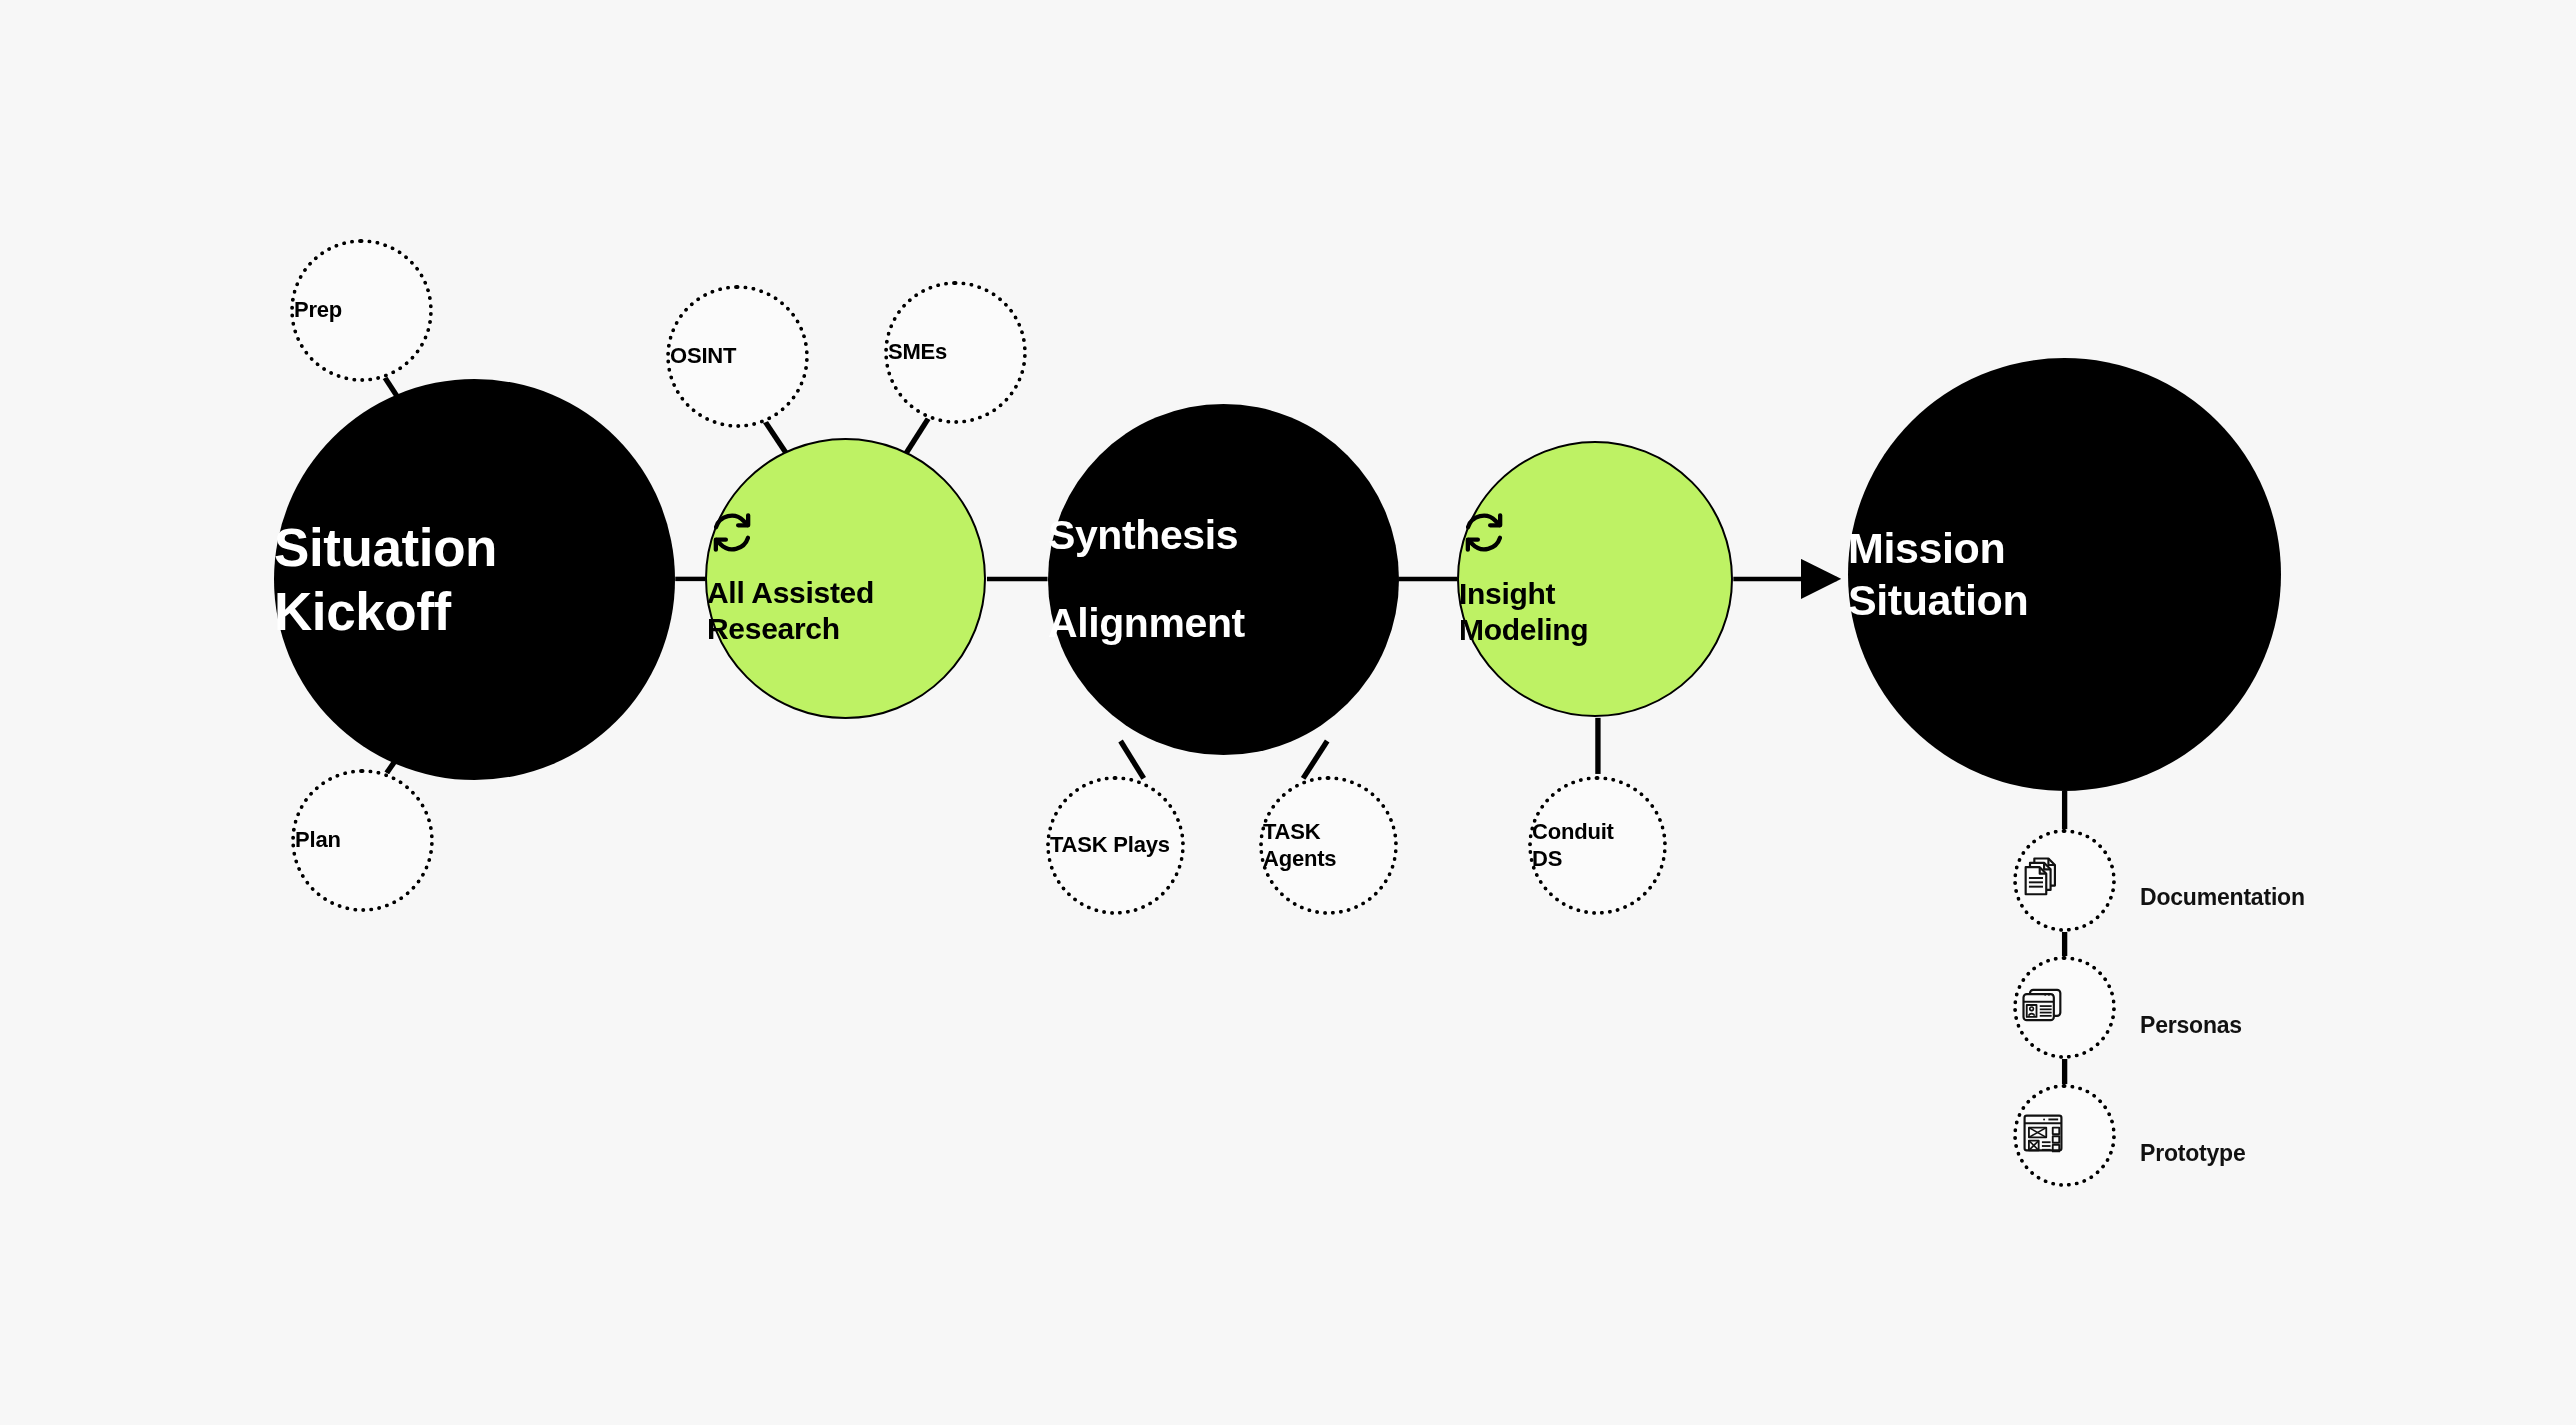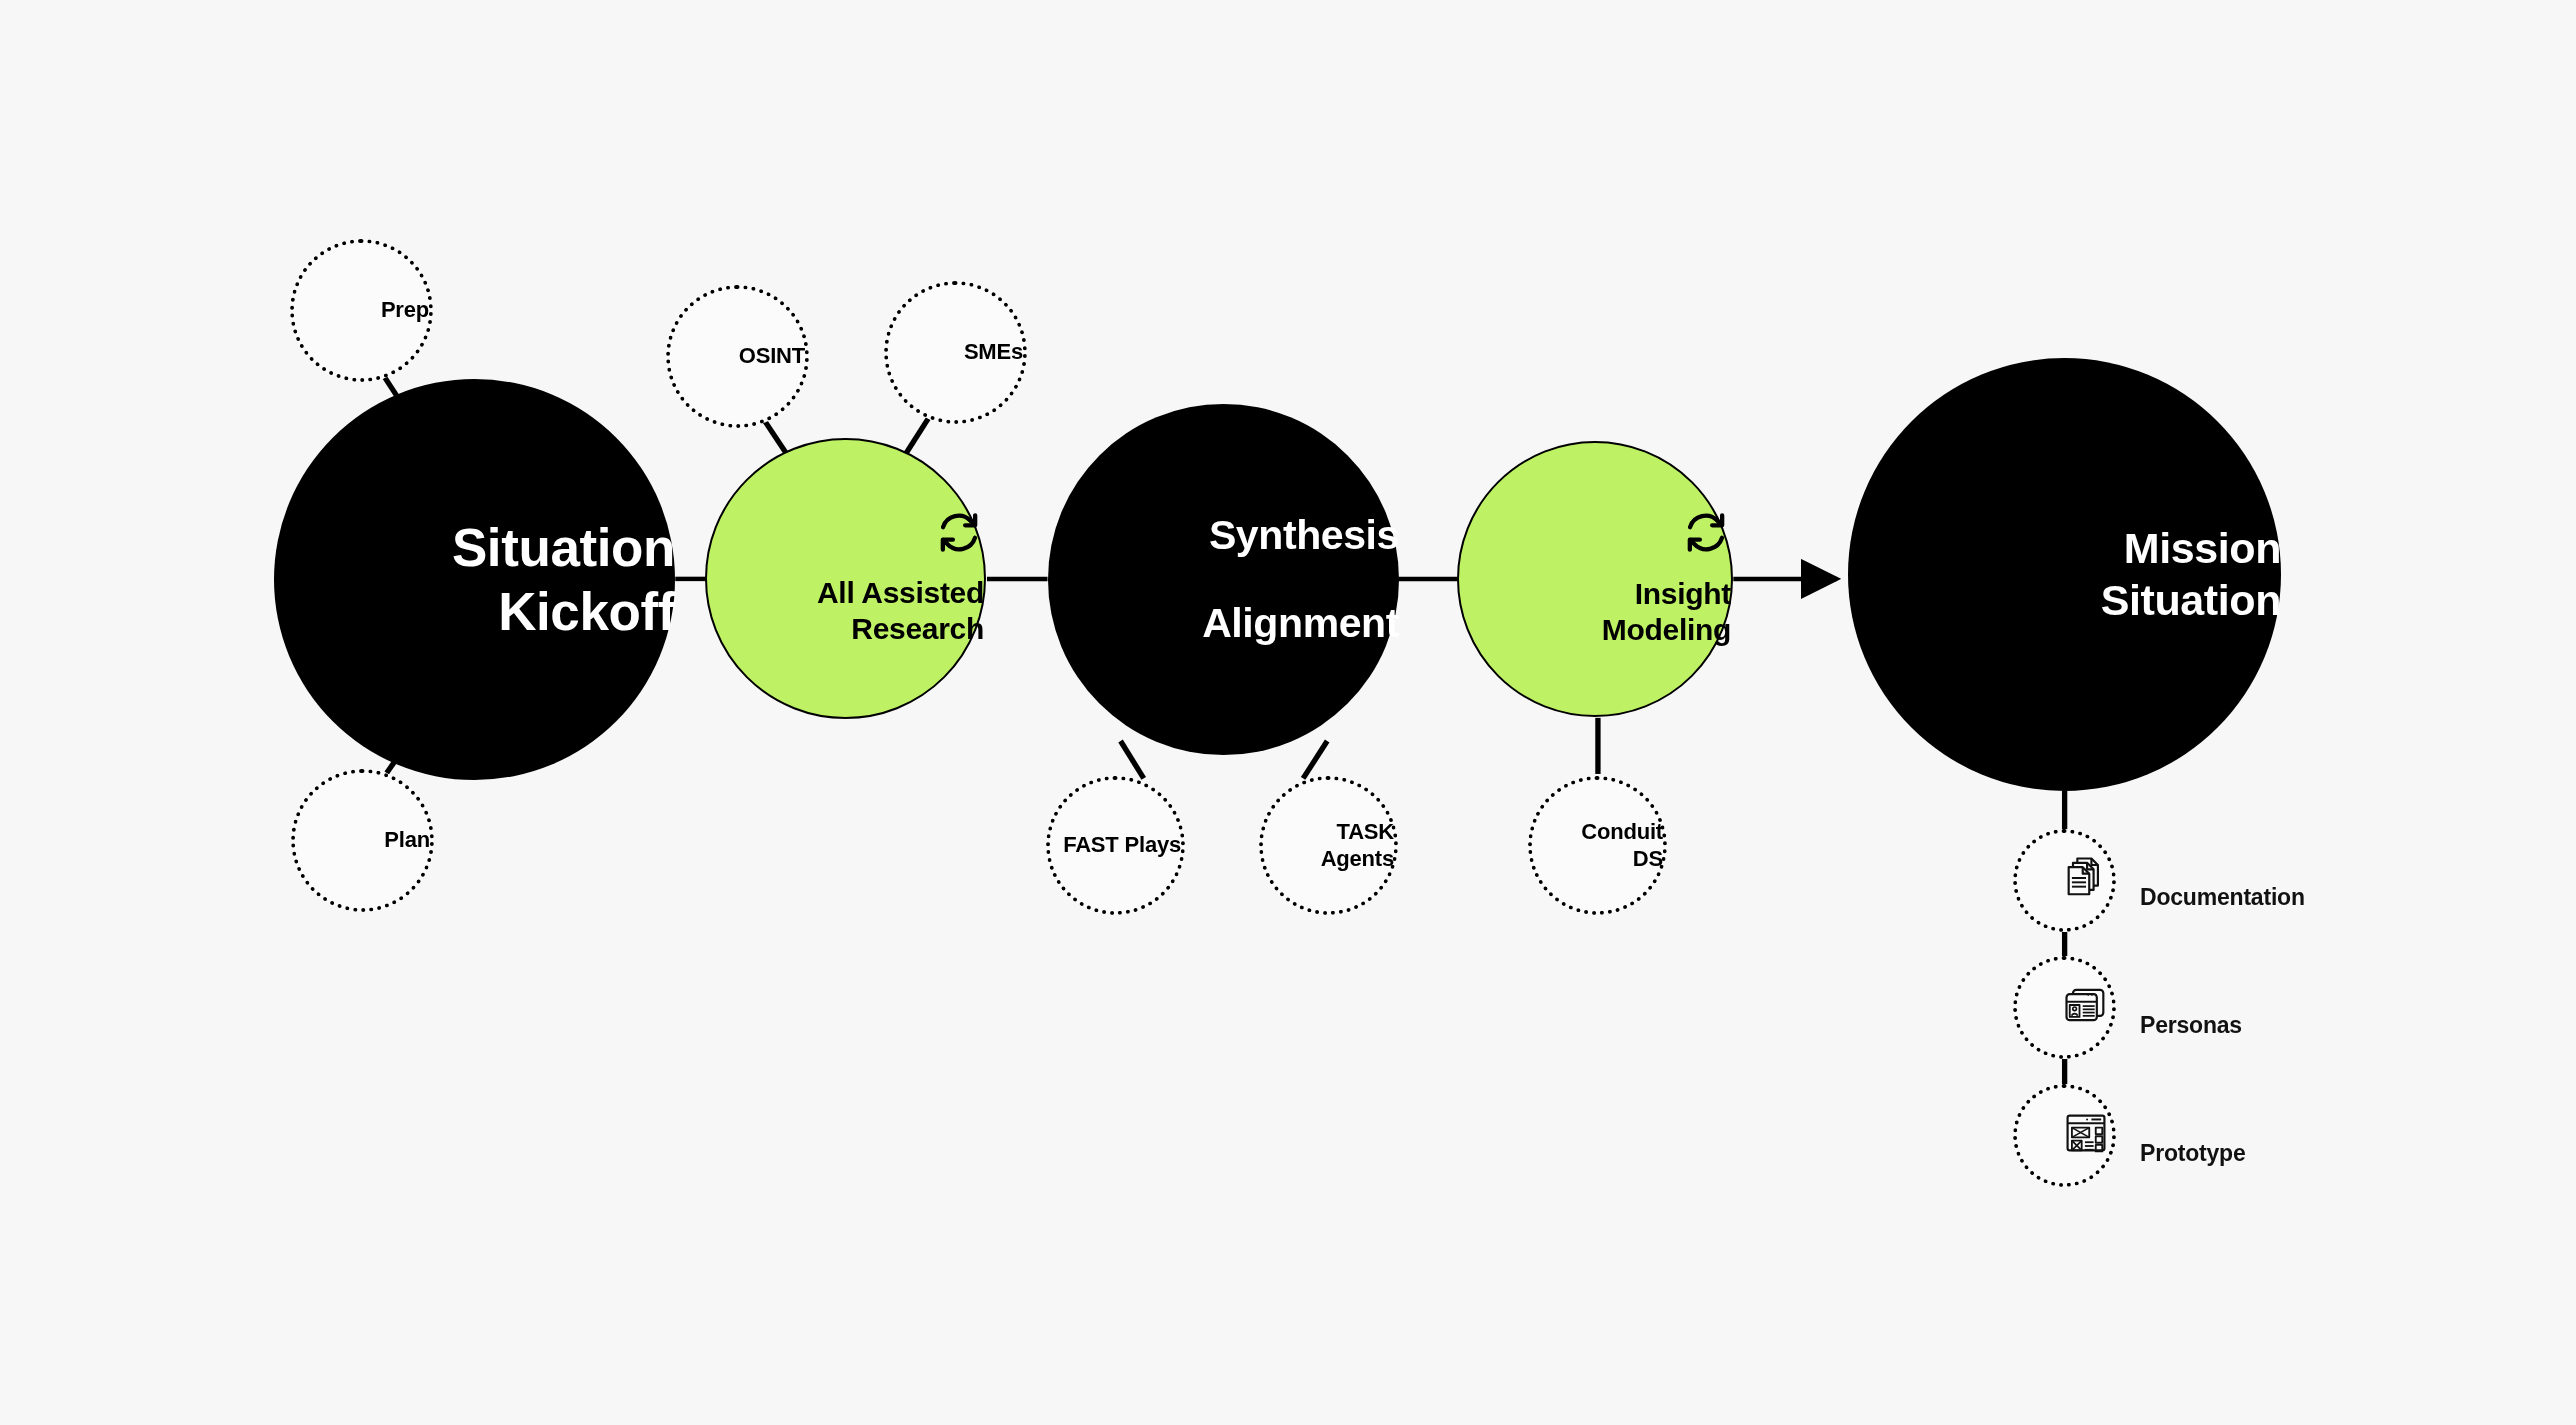--- a/index.html
+++ b/index.html
@@ -25,21 +25,21 @@
     left: 0; top: 0;
     width: 2576px;
     height: 1425px;
   }
   .node {
     position: absolute;
     box-sizing: border-box;
     border-radius: 50%;
     display: flex;
     flex-direction: column;
-    align-items: flex-end;
+    align-items: flex-start;
     justify-content: center;
     text-align: center;
     line-height: 1.2;
   }
   .node-primary {
     background: #000000;
     color: #ffffff;
     font-weight: bold;
     letter-spacing: -0.4px;
   }
@@ -159,21 +159,21 @@
 
   <div class="node node-satellite" style="left:666px; top:285px; width:143px; height:143px;">
     <span class="node-title-line">OSINT</span>
   </div>
 
   <div class="node node-satellite" style="left:884px; top:281px; width:143px; height:143px;">
     <span class="node-title-line">SMEs</span>
   </div>
 
   <div class="node node-satellite" style="left:1046px; top:776px; width:139px; height:139px;">
-    <span class="node-title-line">FAST Plays</span>
+    <span class="node-title-line">TASK Plays</span>
   </div>
 
   <div class="node node-satellite" style="left:1259px; top:776px; width:139px; height:139px;">
     <span class="node-title-line">TASK</span>
     <span class="node-title-line">Agents</span>
   </div>
 
   <div class="node node-satellite" style="left:1528px; top:776px; width:139px; height:139px;">
     <span class="node-title-line">Conduit</span>
     <span class="node-title-line">DS</span>

